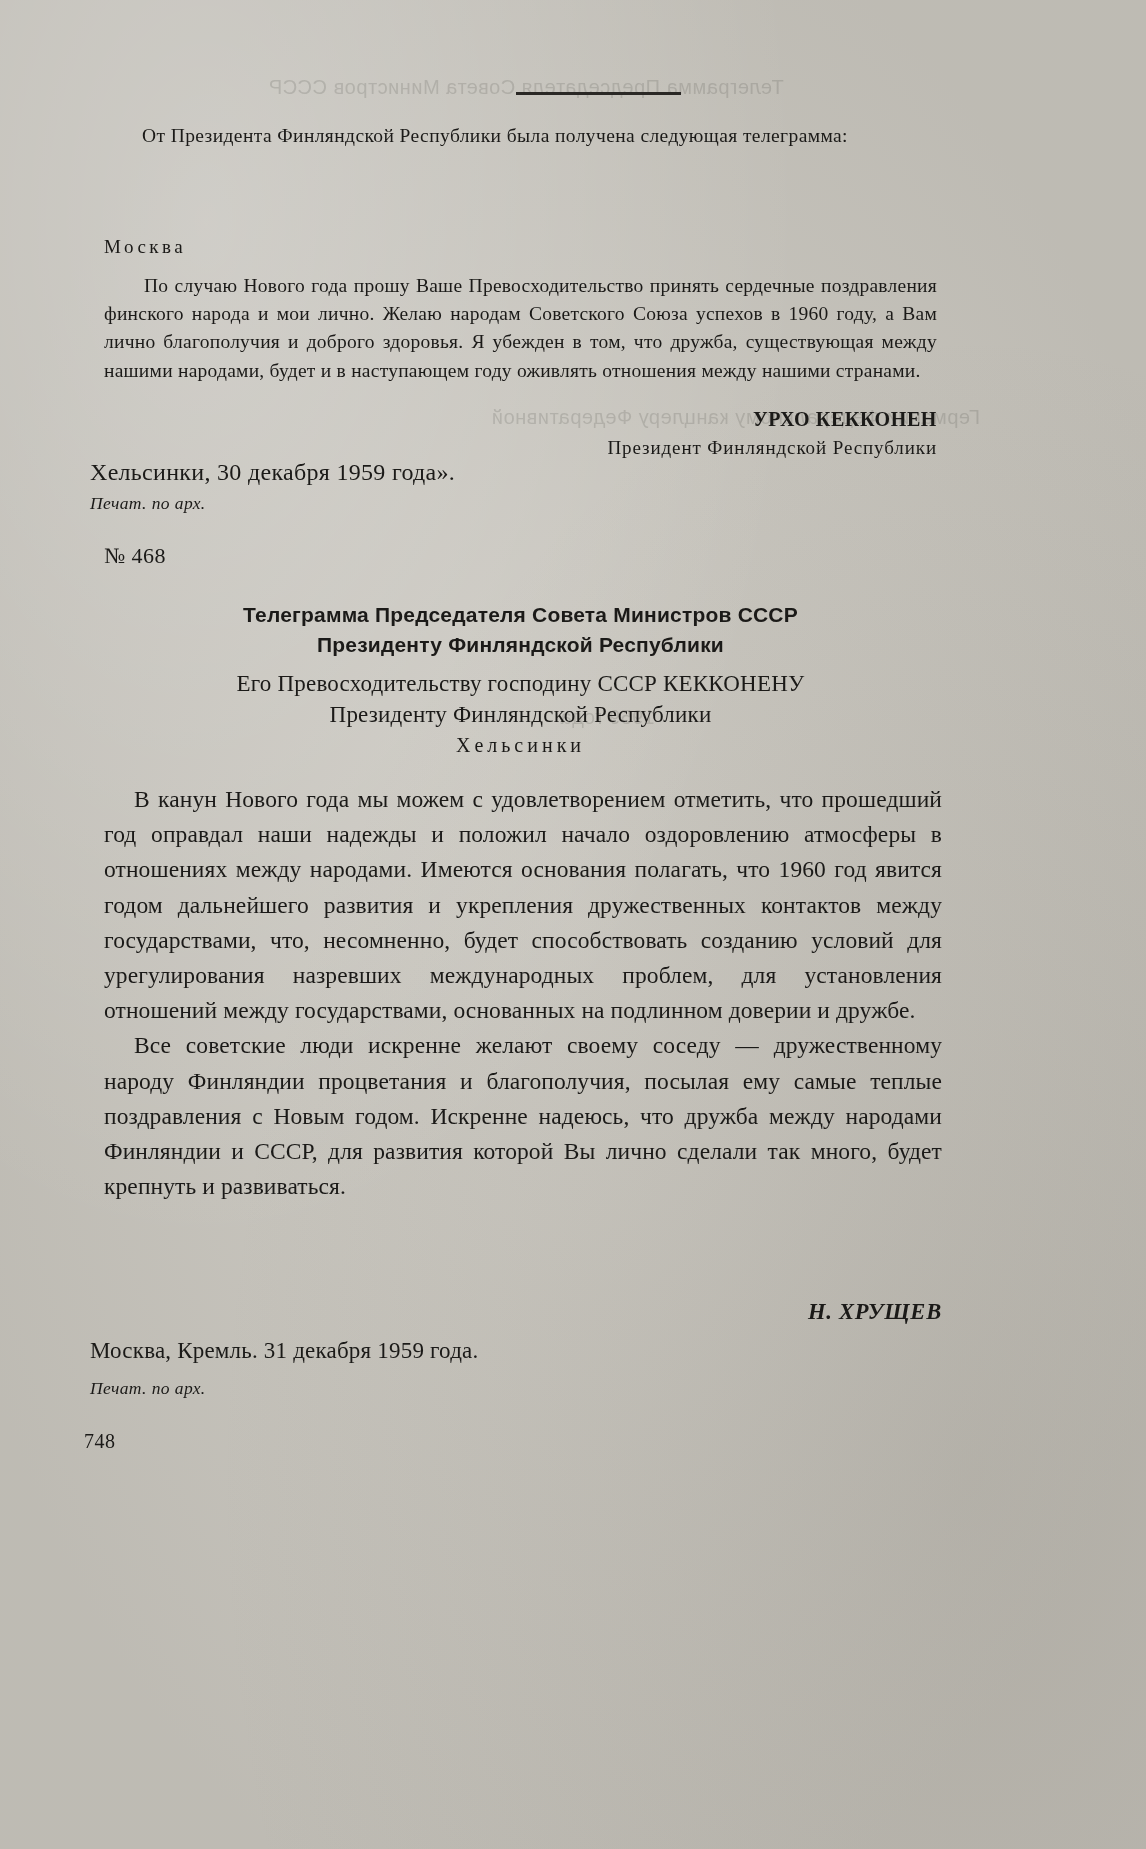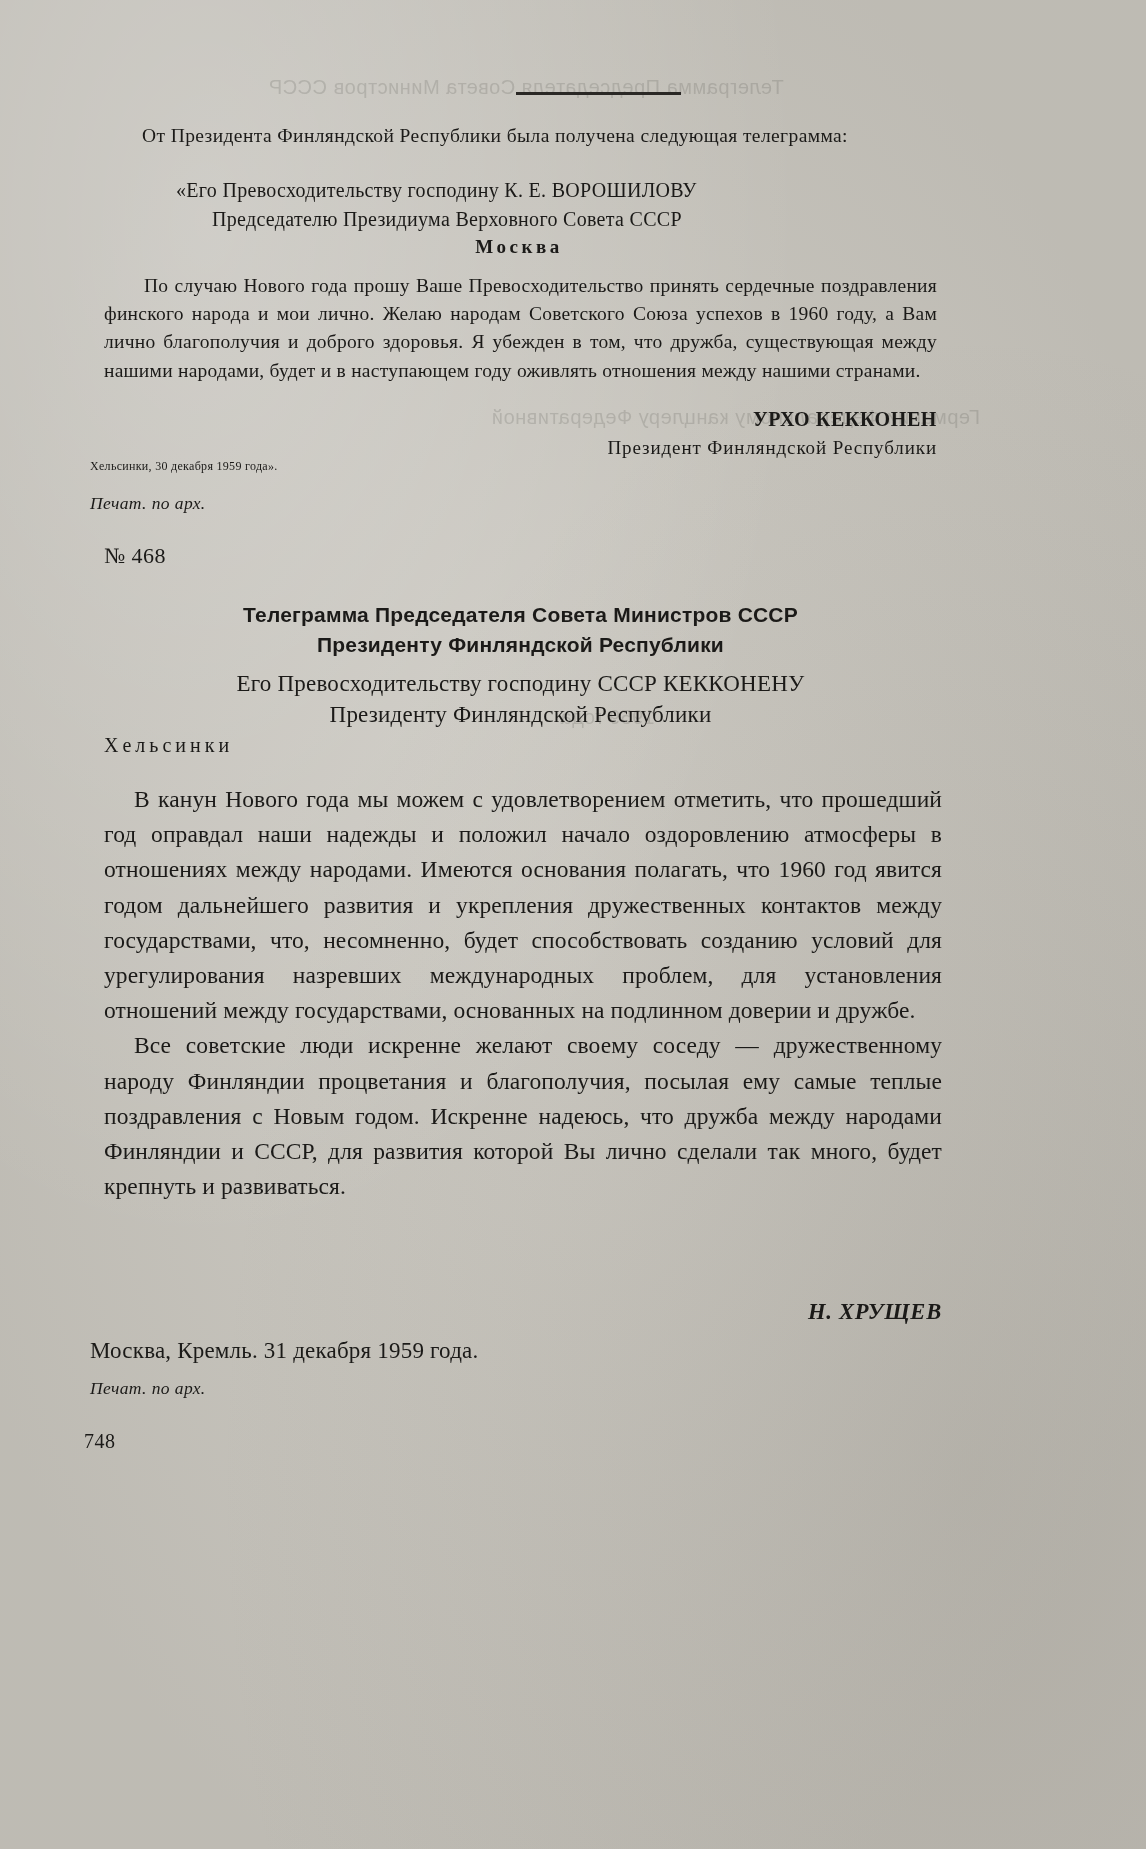--- a/index.html
+++ b/index.html
@@ -66,24 +66,23 @@
     font-size: 20px;
     line-height: 29px;
     letter-spacing: 0.3px;
   }
   .addr1 .l2 { display: block; padding-left: 36px; }
 
   .city1 {
     top: 236px;
     left: 0;
     width: 830px;
-    text-align: center;
+    text-align: left;
     font-size: 19px;
     letter-spacing: 3.5px;
-    font-weight: bold;
   }
 
   .body1 {
     top: 272px;
     left: 0;
     width: 833px;
     font-size: 19.5px;
     line-height: 28.2px;
     letter-spacing: 0.25px;
     text-align: justify;
@@ -103,21 +102,21 @@
     top: 437px;
     left: 0;
     width: 833px;
     text-align: right;
     font-size: 19px;
     letter-spacing: 0.9px;
   }
   .place1 {
     top: 459px;
     left: -14px;
-    font-size: 12px;
+    font-size: 24px;
     letter-spacing: 0.3px;
   }
   .src1 {
     top: 493px;
     left: -14px;
     font-style: italic;
     font-size: 17.5px;
     letter-spacing: 0.4px;
   }
 
@@ -146,21 +145,21 @@
     width: 833px;
     text-align: center;
     font-size: 23px;
     line-height: 31px;
     letter-spacing: 0.2px;
   }
   .city2 {
     top: 734px;
     left: 0;
     width: 833px;
-    text-align: left;
+    text-align: center;
     font-size: 20px;
     letter-spacing: 4px;
   }
 
   .body2 {
     top: 782px;
     left: 0;
     width: 838px;
     font-size: 23.5px;
     line-height: 35.2px;
@@ -226,24 +225,20 @@
   <div class="ghost g3">1959 года</div>
 
   <div class="content">
 
     <div class="rule"></div>
 
     <div class="blk intro">
       <span class="ind"></span><span>От Президента Финляндской Республики была получена следующая телеграмма:</span>
     </div>
 
-    <div class="blk addr1">
-      <span>«Его Превосходительству господину К. Е. ВОРОШИЛОВУ</span>
-      <span class="l2">Председателю Президиума Верховного Совета СССР</span>
-    </div>
 
     <div class="blk city1">Москва</div>
 
     <div class="blk body1">
       <span class="ind"></span><span>По случаю Нового года прошу Ваше Превосходительство принять сердечные поздравления финского народа и мои лично. Желаю народам Советского Союза успехов в 1960 году, а Вам лично благополучия и доброго здоровья. Я убежден в том, что дружба, существующая между нашими народами, будет и в наступающем году оживлять отношения между нашими странами.</span>
     </div>
 
     <div class="blk sign1">УРХО КЕККОНЕН</div>
     <div class="blk sign1sub">Президент Финляндской Республики</div>
     <div class="blk place1">Хельсинки, 30 декабря 1959 года».</div>

